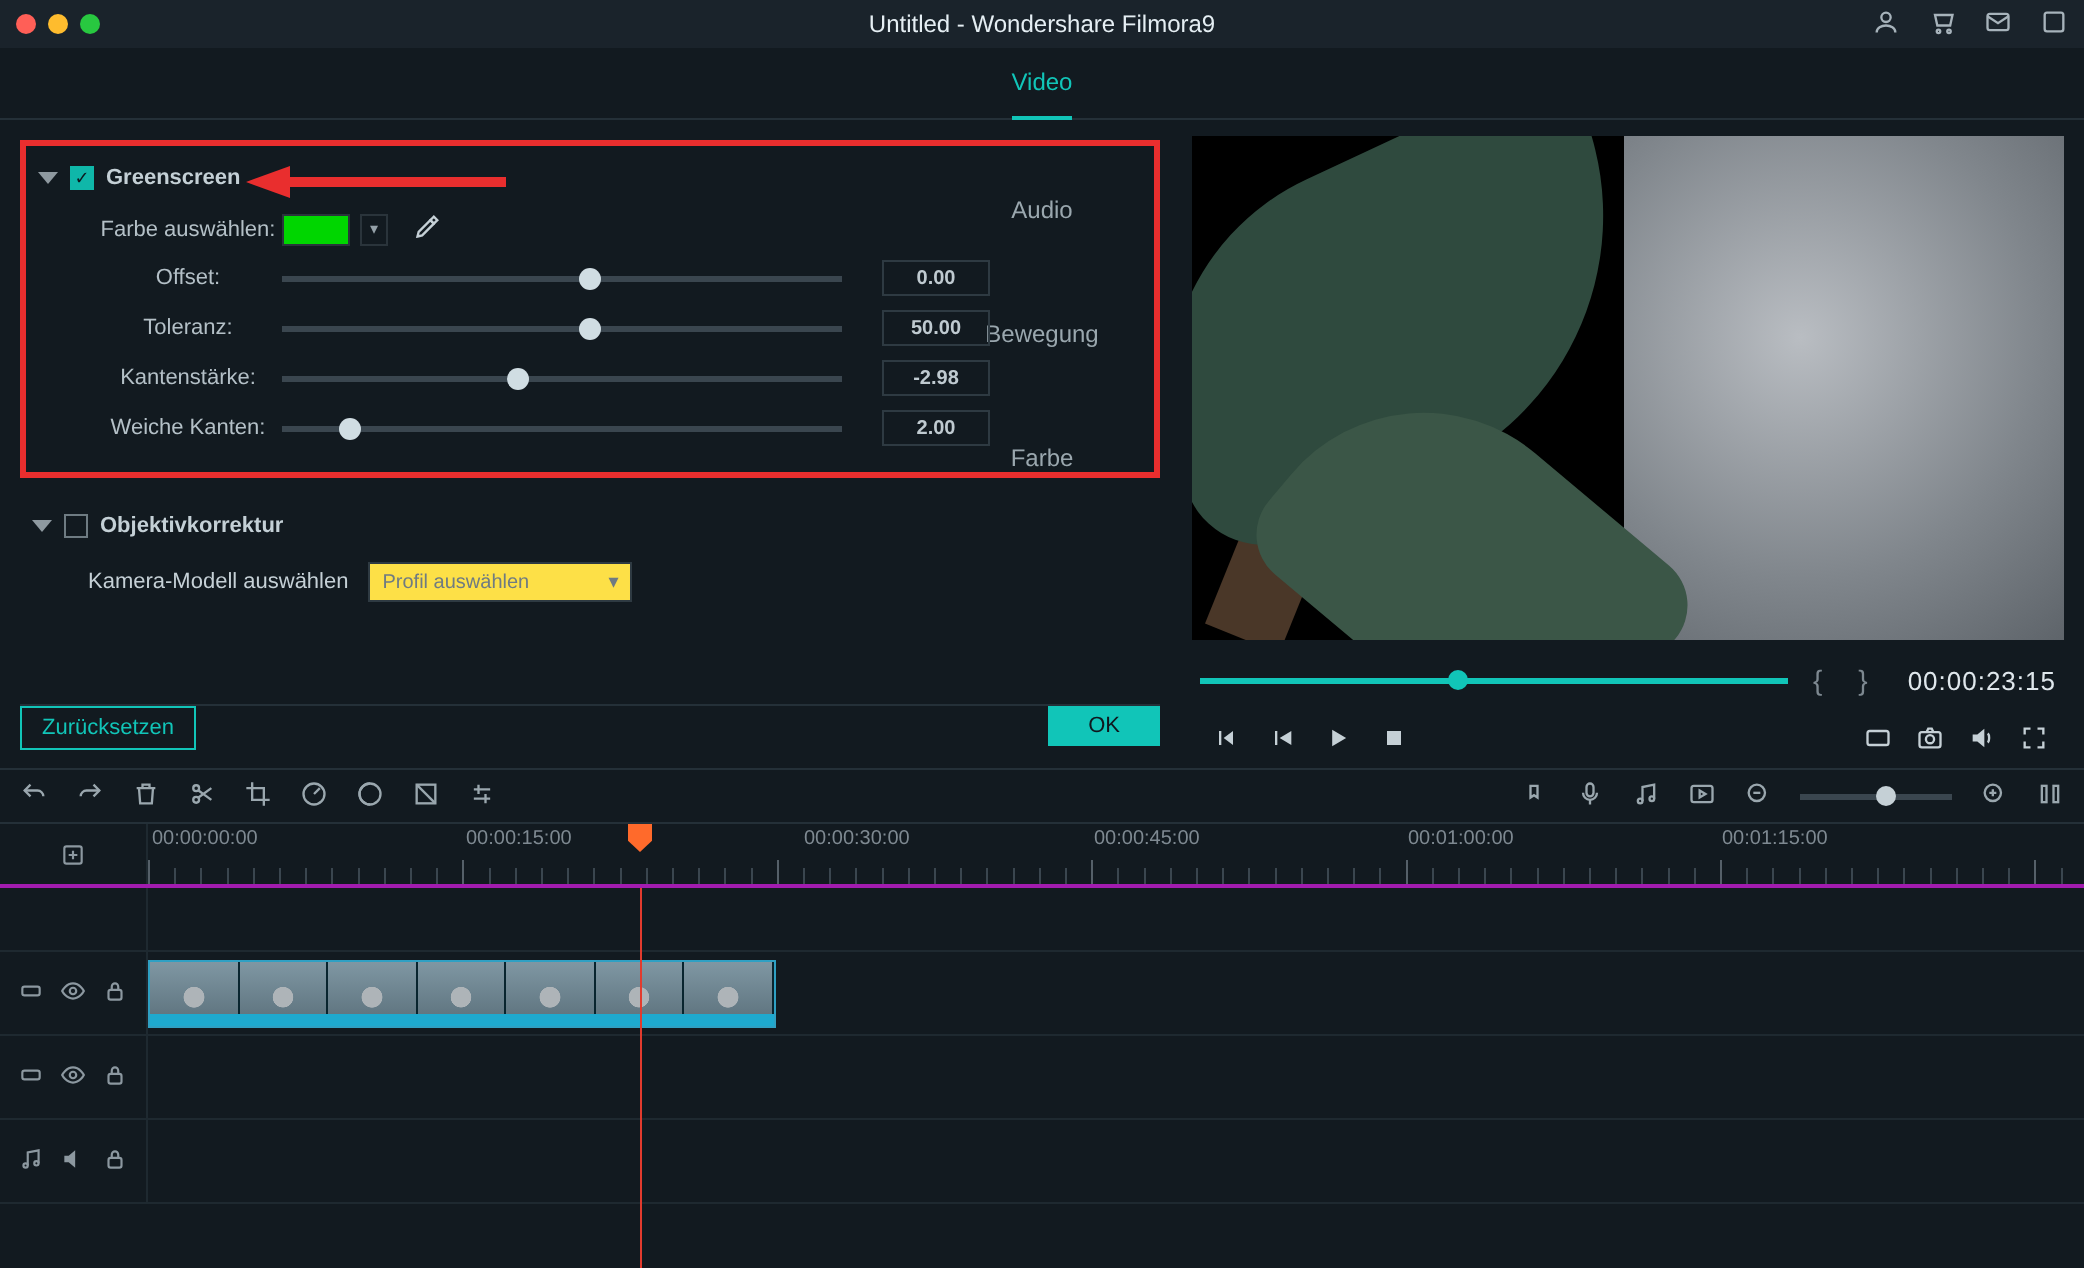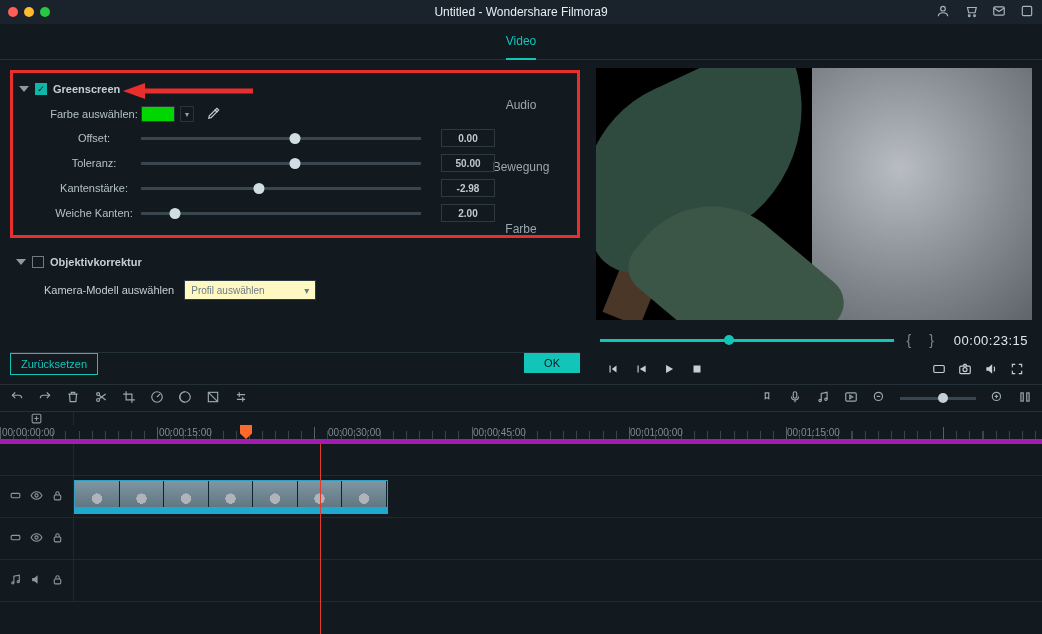--- a/index.html
+++ b/index.html
@@ -32,21 +32,21 @@
 .row-label{ width:94px; color:#b4c0c7;text-align:center; }
 .swatch-wrap{ display:flex; align-items:center; gap:5px;}
 .swatch{ width:34px;height:16px;background:#00d600;border:1px solid #2a343b;}
 .swatch-caret{width:14px;height:16px;border:1px solid #2a343b;display:flex;align-items:center;justify-content:center;font-size:8px;color:#94a1a8;}
 .eyedrop{ margin-left:8px; color:#c5d0d6;}
 .slider-track{ flex:1; max-width:280px; height:3px; background:#3a464f; position:relative; margin-right:20px;}
 .slider-thumb{ position:absolute; top:-4px; width:11px; height:11px; border-radius:50%; background:#d0dde3; transform:translateX(-50%);}
 .valbox{ width:54px; height:18px; border:1px solid #2e3a42; color:#bfcad0; font-size:10px; display:flex;align-items:center;justify-content:center;font-weight:bold;}
 .lens-sec{ margin-top:8px; padding:6px; }
 .lens-row{ display:flex; align-items:center; margin:8px 0 0 28px; font-size:11px; gap:10px;}
-.profile-sel{ width:132px;height:20px;border:1px solid #2e3a42; background:#fef9c3; color:#6f7b82; font-size:10px; display:flex;align-items:center;justify-content:space-between;padding:0 6px;}
+.profile-sel{ width:132px;height:20px;border:1px solid #2e3a42; background:#fde047; color:#6f7b82; font-size:10px; display:flex;align-items:center;justify-content:space-between;padding:0 6px;}
 .panel-footer{ position:absolute; bottom:0; left:10px; right:10px; height:32px; display:flex; align-items:flex-start; border-top:1px solid #243038;}
 .btn-reset{ padding:4px 10px; border:1px solid #11c5b8; color:#11c5b8; background:transparent; font-size:11px; cursor:pointer;}
 .btn-ok{ margin-left:auto; padding:4px 20px; background:#11c5b8; color:#0f181e; border:none; font-size:11px; cursor:pointer;}
 
 .preview{ flex:1; padding:8px 10px 0 6px; display:flex; flex-direction:column;}
 .video-frame{ flex:1; background:#000; position:relative; overflow:hidden;}
 .koala{position:absolute;inset:0;}
 .leaf1{position:absolute;width:260px;height:160px;background:#2f4a3e;border-radius:120px 20px 140px 40px;transform:rotate(-25deg);left:-30px;top:10px;}
 .leaf2{position:absolute;width:200px;height:130px;background:#3b5647;border-radius:100px 30px 120px 30px;transform:rotate(40deg);left:40px;bottom:-30px;}
 .branch{position:absolute;width:40px;height:240px;background:#4a3728;transform:rotate(22deg);left:50px;top:20px;}
@@ -61,21 +61,21 @@
 .transport .t-right{ margin-left:auto; display:flex; gap:12px; margin-right:4px;}
 .ticon{ color:#c5d0d6; width:14px;height:14px;}
 
 .tlbar{ height:28px; border-top:1px solid #243038; border-bottom:1px solid #243038; display:flex; align-items:center; padding:0 10px; gap:14px; color:#9aa7ae;}
 .tlbar .spacer{flex:1;}
 .tlbar svg{width:14px;height:14px;}
 .zoom-slider{ width:76px; height:3px; background:#3a464f; position:relative;}
 .zoom-slider .th{position:absolute;left:50%;top:-4px;width:10px;height:10px;border-radius:50%;background:#c5d0d6;}
 
 .timeline{ height:222px; background:#121a20; display:flex; flex-direction:column; position:relative;}
-.ruler-row{ height:32px; display:flex; border-bottom:5px solid #a21caf;flex-direction:column;}
+.ruler-row{ height:32px; display:flex; border-bottom:2px solid #a21caf;}
 .track-head{ width:74px; flex-shrink:0; border-right:1px solid #1e2930; display:flex; align-items:center; justify-content:center; gap:8px; color:#8c98a0;}
 .ruler{ flex:1; position:relative; }
 .ruler .tick-label{ position:absolute; top:2px; color:#7e8991; font-size:10px;}
 .ruler .ticks{position:absolute;left:0;right:0;bottom:0;height:8px;background:repeating-linear-gradient(to right, #3a464f 0 1px, transparent 1px 13.1px);}
 .ruler .major{position:absolute;left:0;right:0;bottom:0;height:12px;background:repeating-linear-gradient(to right, #556069 0 1px, transparent 1px 157.2px);}
 .playhead-handle{ position:absolute; top:0; width:12px;height:14px;background:#ff6a2b; clip-path:polygon(0 0,100% 0,100% 60%,50% 100%,0 60%);}
 .track{ height:42px; display:flex; border-bottom:1px solid #1e2930;}
 .track .body{flex:1;position:relative;}
 .spacer-track{height:32px;display:flex;border-bottom:1px solid #1e2930;}
 .clip{ position:absolute; left:0; top:4px; height:34px; background:linear-gradient(#26647d,#1e5066); border:1px solid #2fa0c3; display:flex;}

